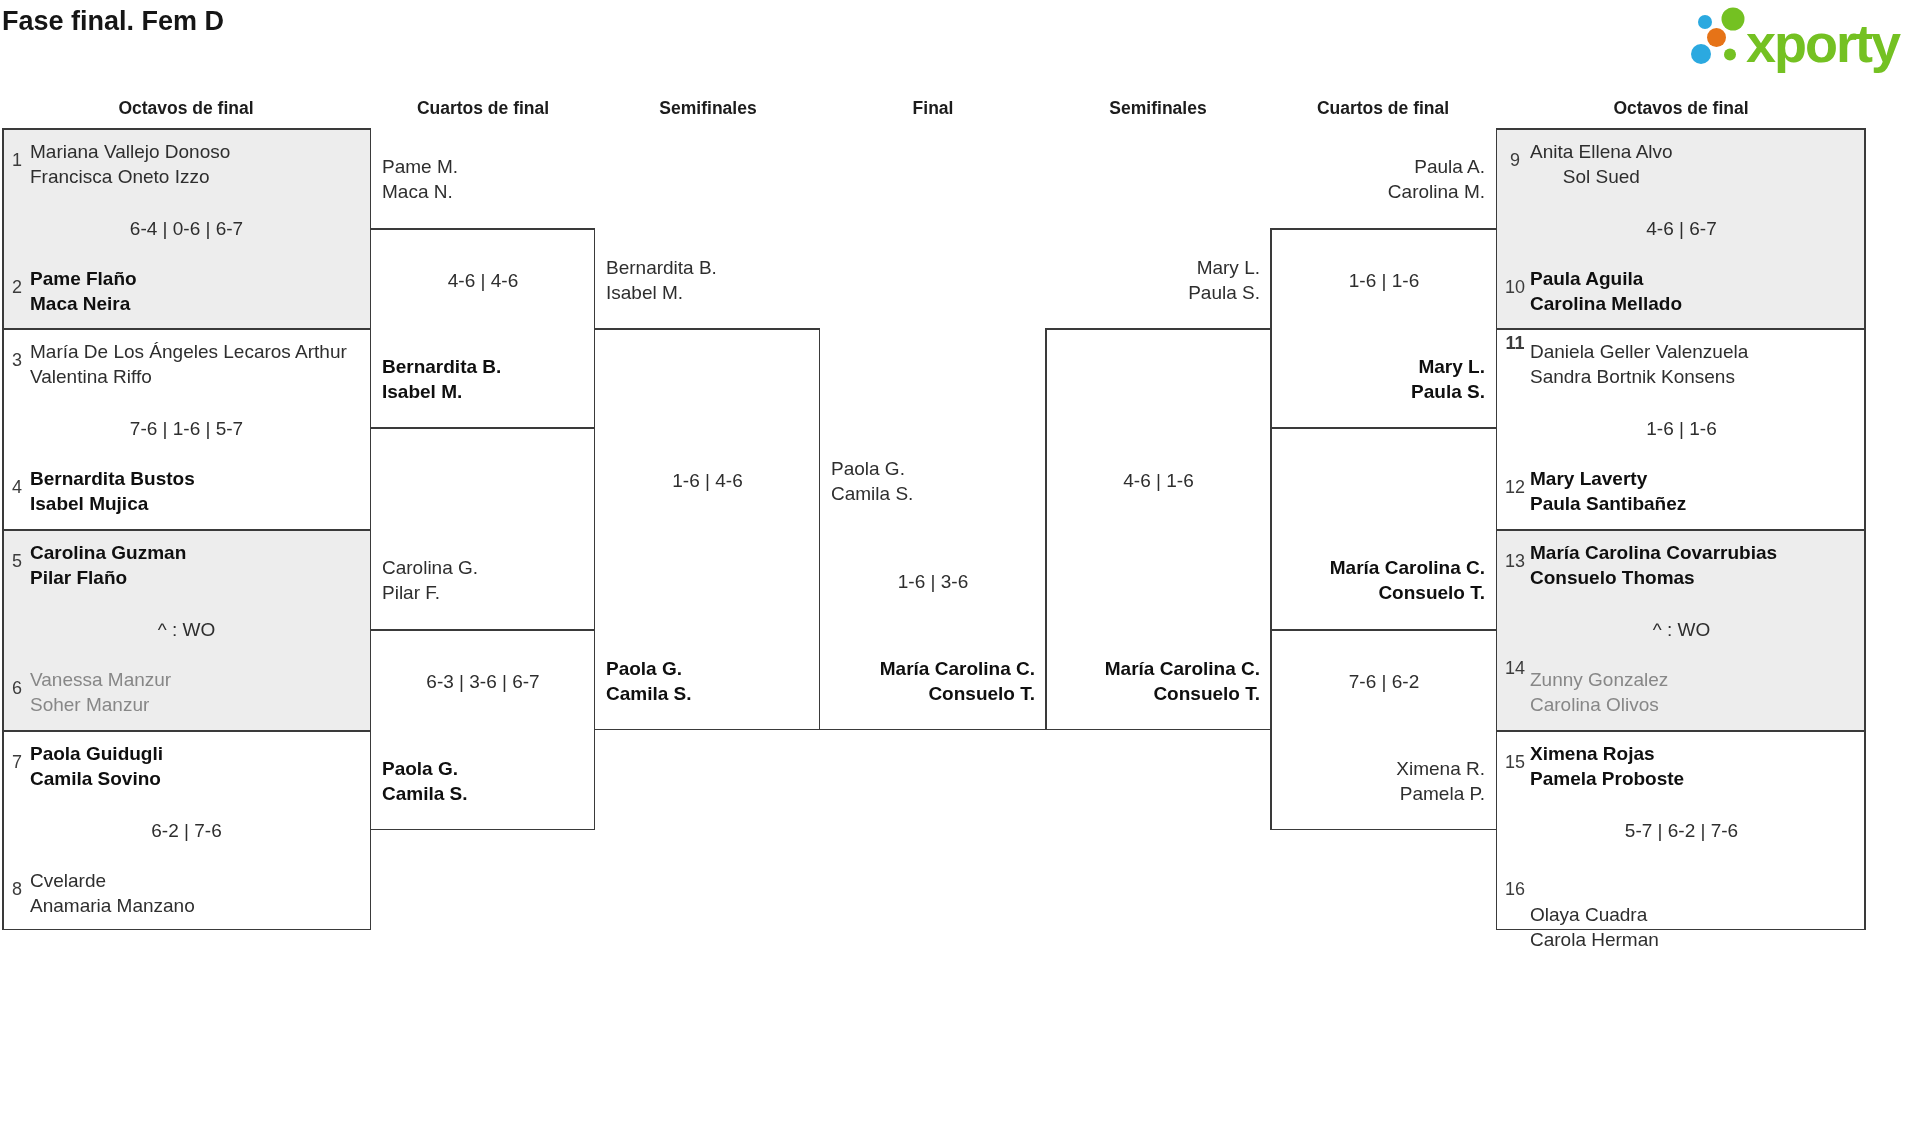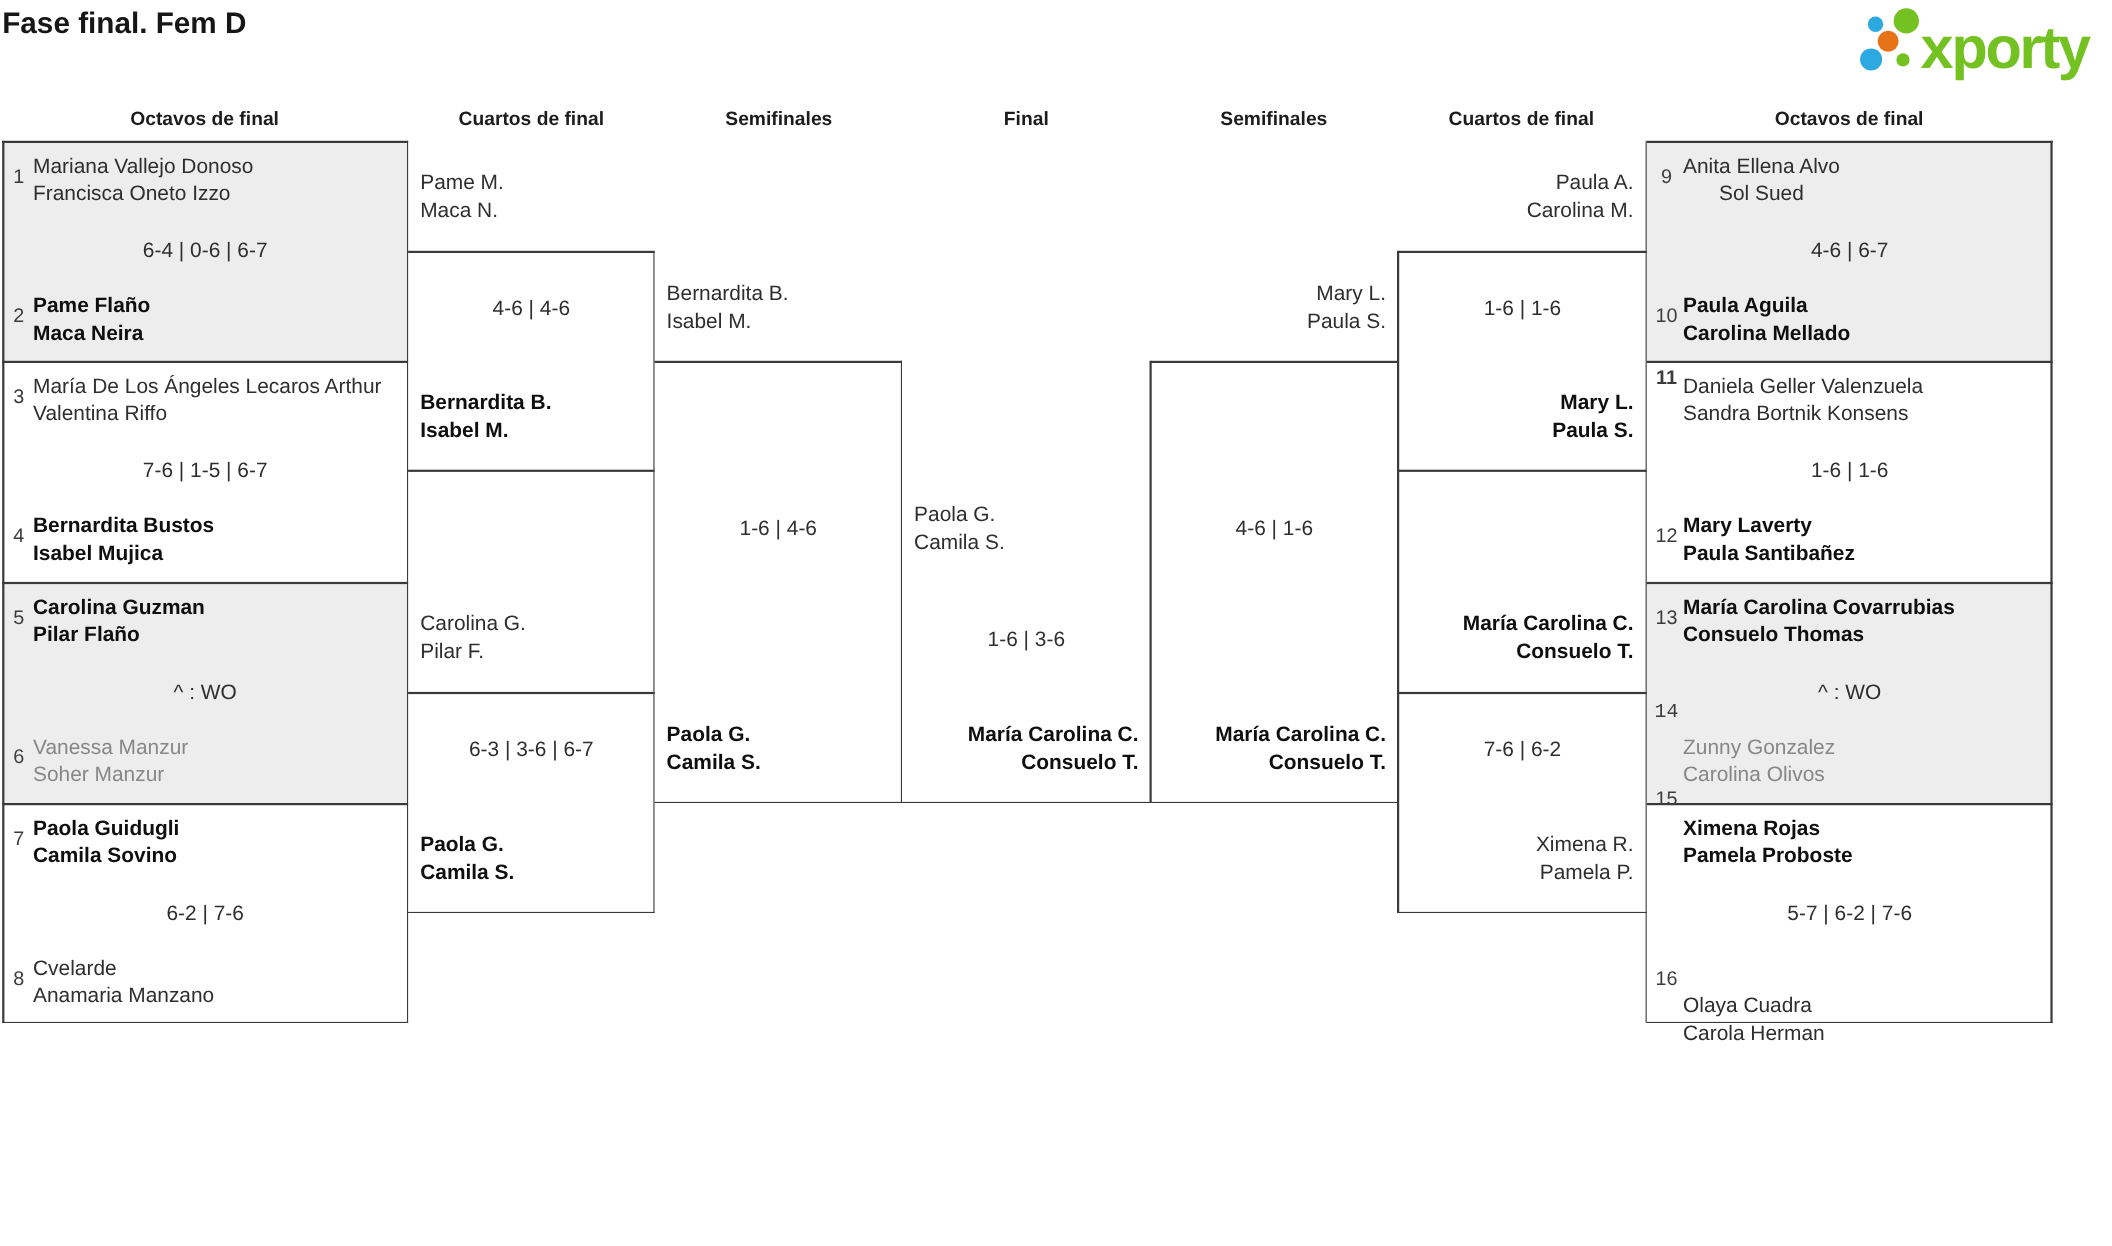--- a/index.html
+++ b/index.html
@@ -58,21 +58,21 @@
   <div class="abs team bold txt" style="left:30px;top:267px;">
     <div class="ln">Pame Flaño</div>
     <div class="ln">Maca Neira</div>
   </div>
 
   <div class="abs seed txt" style="left:6px;top:350px;width:22px;">3</div>
   <div class="abs team txt" style="left:30px;top:340px;">
     <div class="ln">María De Los Ángeles Lecaros Arthur</div>
     <div class="ln">Valentina Riffo</div>
   </div>
-  <div class="abs score txt" style="left:2px;top:418px;width:369px;">7-6 | 1-5 | 6-7</div>
+  <div class="abs score txt" style="left:2px;top:418px;width:369px;">7-6 | 1-6 | 5-7</div>
   <div class="abs seed txt" style="left:6px;top:477px;width:22px;">4</div>
   <div class="abs team bold txt" style="left:30px;top:467px;">
     <div class="ln">Bernardita Bustos</div>
     <div class="ln">Isabel Mujica</div>
   </div>
 
   <div class="abs seed txt" style="left:6px;top:551px;width:22px;">5</div>
   <div class="abs team bold txt" style="left:30px;top:541px;">
     <div class="ln">Carolina Guzman</div>
     <div class="ln">Pilar Flaño</div>
@@ -119,27 +119,27 @@
     <div class="ln">Mary Laverty</div>
     <div class="ln">Paula Santibañez</div>
   </div>
 
   <div class="abs seed txt" style="left:1502px;top:551px;width:26px;">13</div>
   <div class="abs team bold txt" style="left:1530px;top:541px;">
     <div class="ln">María Carolina Covarrubias</div>
     <div class="ln">Consuelo Thomas</div>
   </div>
   <div class="abs score txt" style="left:1497px;top:619px;width:369px;">^ : WO</div>
-  <div class="abs seed txt" style="left:1502px;top:638px;width:26px;font-family:Liberation Mono, monospace;">14</div>
+  <div class="abs seed txt" style="left:1502px;top:658px;width:26px;">14</div>
   <div class="abs team gray txt" style="left:1530px;top:668px;">
     <div class="ln">Zunny Gonzalez</div>
     <div class="ln">Carolina Olivos</div>
   </div>
 
-  <div class="abs seed txt" style="left:1502px;top:716px;width:26px;">15</div>
+  <div class="abs seed txt" style="left:1502px;top:752px;width:26px;">15</div>
   <div class="abs team bold txt" style="left:1530px;top:742px;">
     <div class="ln">Ximena Rojas</div>
     <div class="ln">Pamela Proboste</div>
   </div>
   <div class="abs score txt" style="left:1497px;top:820px;width:369px;">5-7 | 6-2 | 7-6</div>
   <div class="abs seed txt" style="left:1502px;top:879px;width:26px;">16</div>
   <div class="abs team txt" style="left:1530px;top:869px;margin-top:34px;">
     <div class="ln">Olaya Cuadra</div>
     <div class="ln">Carola Herman</div>
   </div>

